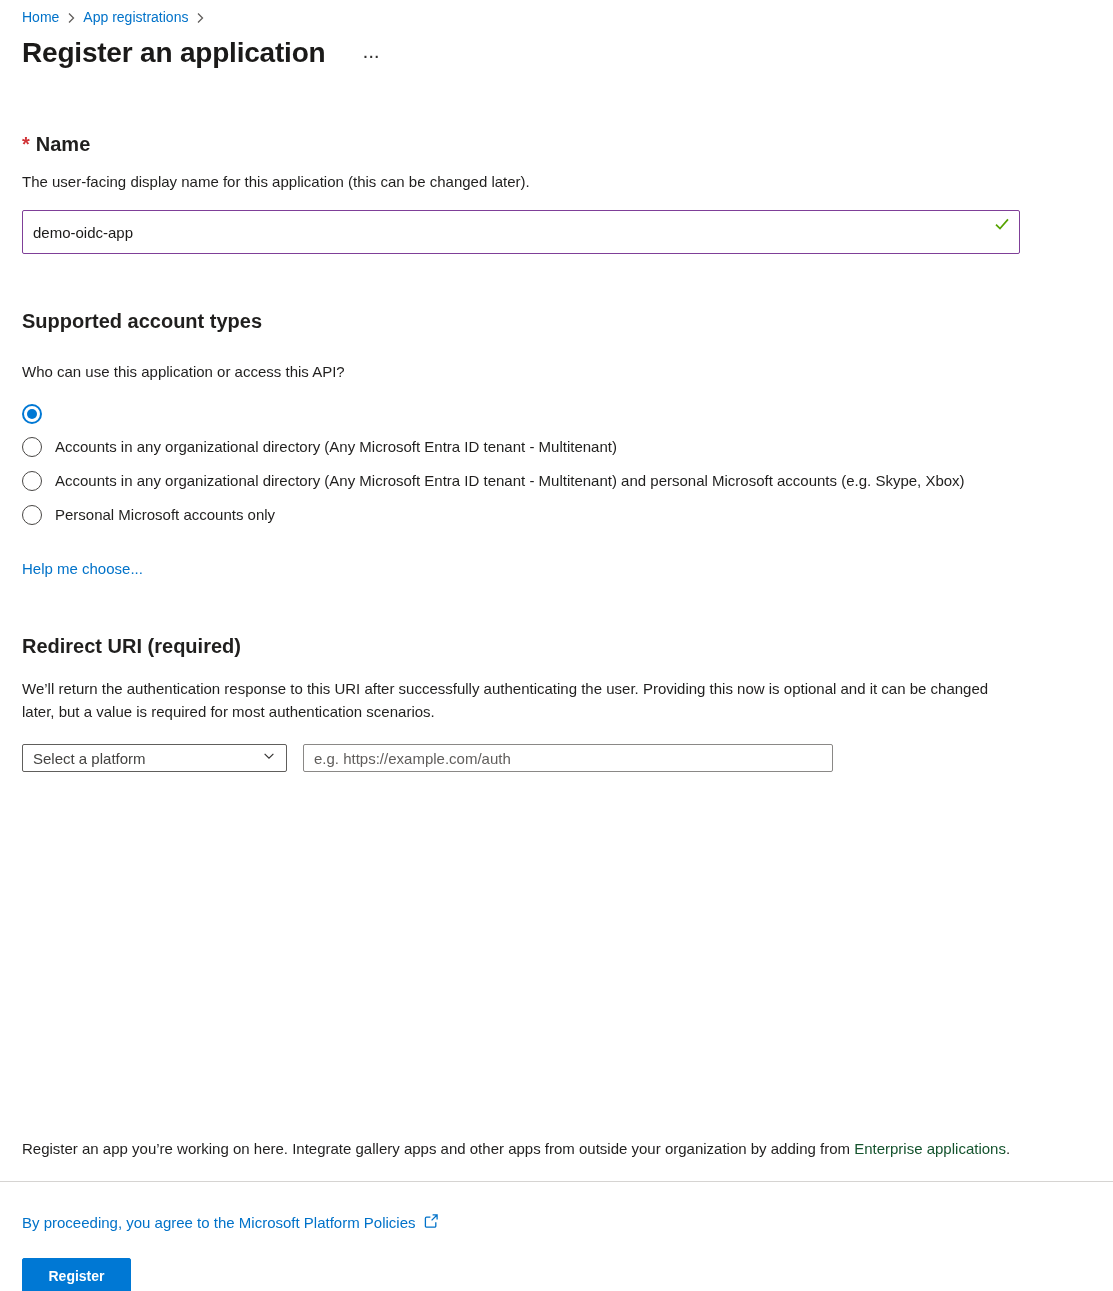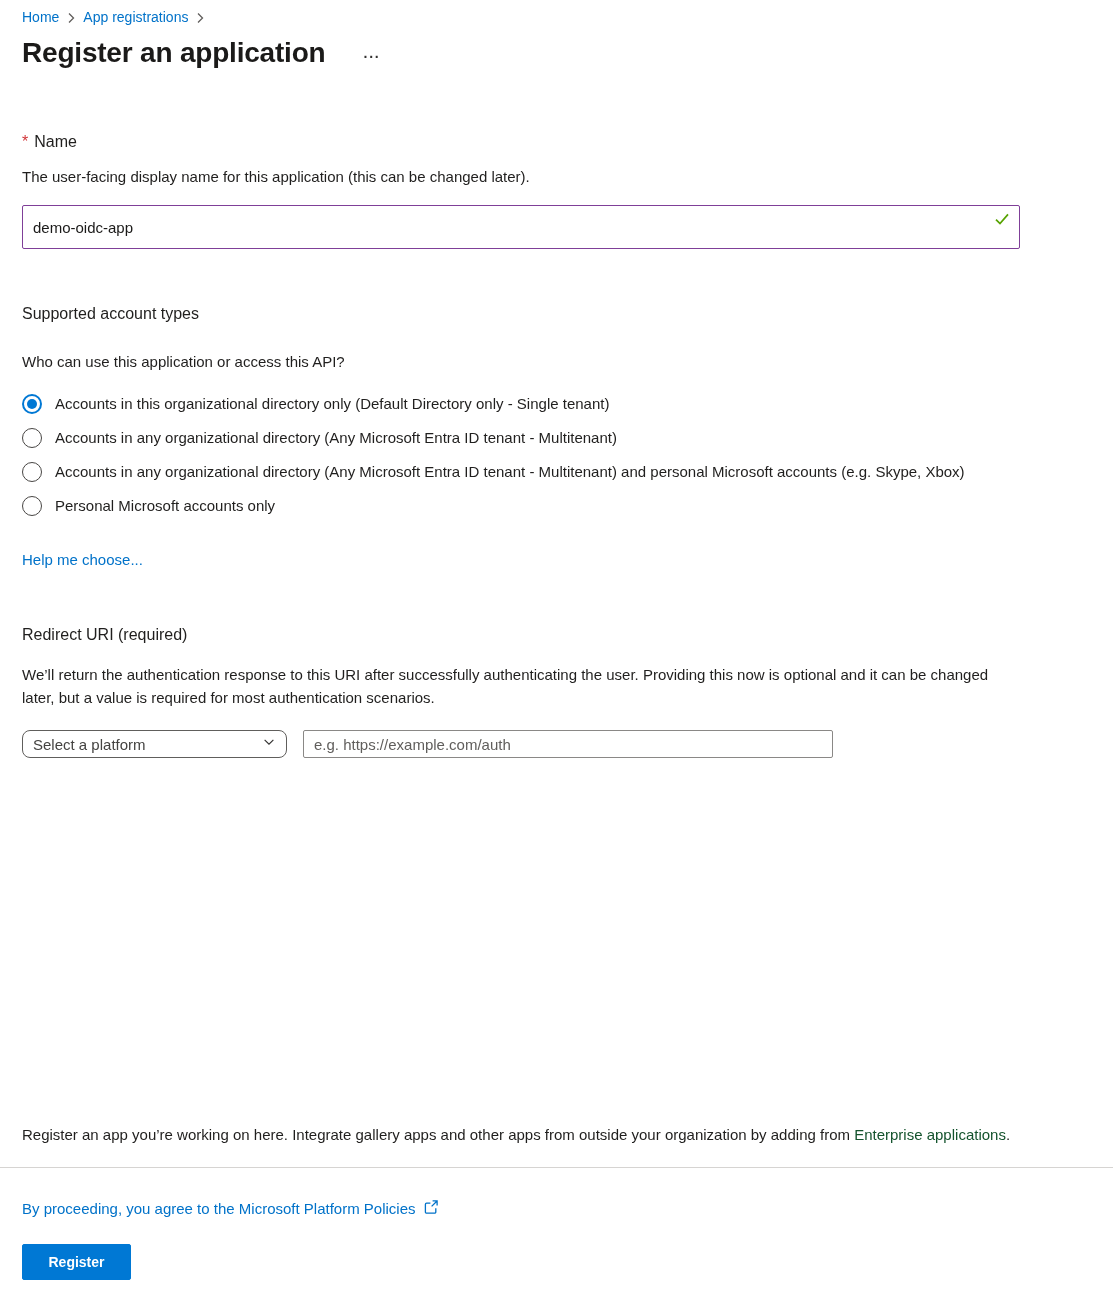--- a/index.html
+++ b/index.html
@@ -22,21 +22,21 @@
   .title-row { margin-top: 12px; display: flex; align-items: center; }
   h1 { font-size: 28px; font-weight: 700; color: #1b1a19; letter-spacing: -0.2px; }
   .more-options {
     margin-left: 38px; margin-top: 8px;
     background: none; border: none; cursor: pointer;
     color: #323130; font-size: 14px; font-weight: 700; letter-spacing: 1px;
     line-height: 10px;
   }
 
   
-  .section-heading { font-size: 16px; font-weight: 400; color: #201f1e; }
+  .section-heading { font-size: 20px; font-weight: 700; color: #201f1e; }
   .body-text { font-size: 15px; color: #201f1e; line-height: 23px; }
   .required-marker { color: #d13438; margin-right: 6px; }
 
   
   .name-section { margin-top: 64px; }
   .name-desc { margin-top: 14px; }
   .name-input-wrap { position: relative; margin-top: 17px; width: 998px; }
   .name-input {
     width: 100%; height: 44px;
     border: 1.5px solid #7f3f98; border-radius: 2px;
@@ -64,21 +64,21 @@
   }
   .radio-label { padding-left: 13px; font-size: 15px; line-height: 23px; color: #201f1e; max-width: 945px; }
   .help-link { display: inline-block; margin-top: 23px; font-size: 15px; color: #0072c9; text-decoration: none; cursor: pointer; }
 
   
   .redirect-section { margin-top: 57px; }
   .redirect-desc { margin-top: 19px; max-width: 1002px; }
   .redirect-controls { margin-top: 21px; display: flex; gap: 16px; }
   .platform-select {
     width: 265px; height: 28px;
-    border: 1px solid #605e5c; border-radius: 8px;
+    border: 1px solid #605e5c; border-radius: 2px;
     display: flex; align-items: center; justify-content: space-between;
     padding: 0 10px; cursor: pointer; background: #fff;
   }
   .platform-select-label { font-size: 15px; color: #444341; }
   .uri-input {
     width: 530px; height: 28px;
     border: 1px solid #8a8886; border-radius: 2px;
     padding: 0 10px;
     font-family: "Liberation Sans", sans-serif;
     font-size: 15px; color: #1b1a19; outline: none;
@@ -144,21 +144,20 @@
     </div>
   </section>
 
   
   <section class="account-section">
     <div class="section-heading">Supported account types</div>
     <p class="body-text question">Who can use this application or access this API?</p>
     <div class="radio-group">
       <label class="radio-option">
         <span class="radio selected"></span>
-        <span class="radio-label">Accounts in this organizational directory only (Default Directory only - Single tenant)</span>
       </label>
       <label class="radio-option">
         <span class="radio"></span>
         <span class="radio-label">Accounts in any organizational directory (Any Microsoft Entra ID tenant - Multitenant)</span>
       </label>
       <label class="radio-option">
         <span class="radio"></span>
         <span class="radio-label">Accounts in any organizational directory (Any Microsoft Entra ID tenant - Multitenant) and personal Microsoft accounts (e.g. Skype, Xbox)</span>
       </label>
       <label class="radio-option">

